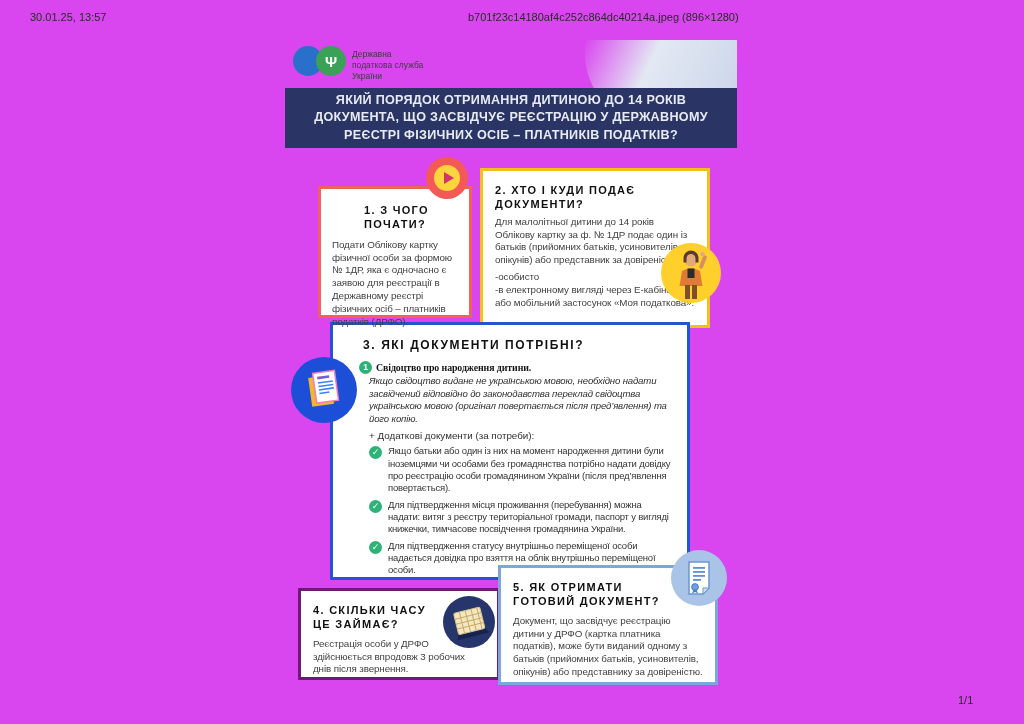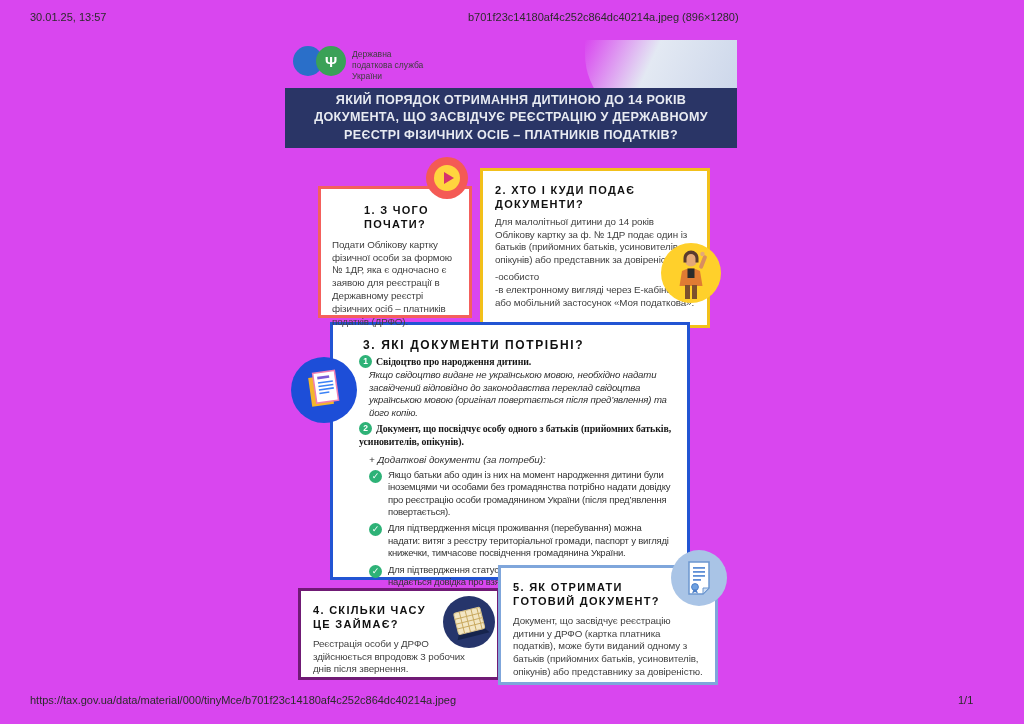--- a/index.html
+++ b/index.html
@@ -53,29 +53,29 @@
   #box2 { left:480px; top:168px; width:230px; height:160px; border:3px solid #f2c01a;
     padding:12px 12px 0; z-index:1; }
   #box2 .step-title { margin-bottom:4px; }
   #box2 .para1 { margin-bottom:4px; }
   #box2 .para2 { width:172px; }
   #woman-circle { position:absolute; left:178px; top:72px; width:60px; height:60px;
     border-radius:50%; background:#ffd02b; z-index:3; overflow:hidden; }
 
   #box3 { left:330px; top:322px; width:360px; height:258px; border:3px solid #2254d3;
     padding:13px 14px 0 26px; z-index:1; }
-  #box3 .step-title { font-size:12px; letter-spacing:1.6px; margin-bottom:1px; margin-left:4px; }
+  #box3 .step-title { font-size:12px; letter-spacing:1.6px; margin-bottom:7px; margin-left:4px; }
   .num-circle { display:inline-block; width:13px; height:13px; border-radius:50%;
     background:#2eb277; color:#fff; font-size:8.5px; font-weight:bold; text-align:center;
     line-height:13px; margin-right:4px; vertical-align:1px; }
   .num-item { font-size:9.9px; color:#161616; line-height:1.3; }
   .num-item b { letter-spacing:-0.1px;font-family:Liberation Serif, serif; }
   .note-italic { font-style:italic; font-size:9.6px; color:#2f2f2f; line-height:1.3;
     margin:1px 0 3px 10px; letter-spacing:-0.15px; }
-  #additional-label { font-style:italic; font-size:9.8px; color:#2f2f2f; margin:5px 0 4px 10px; }
+  #additional-label { font-size:9.8px; color:#2f2f2f; margin:5px 0 4px 10px; }
   .bullet-row { display:flex; gap:6px; margin:0 0 4px 10px; }
   .check-circle { flex:0 0 13px; width:13px; height:13px; border-radius:50%; background:#2eb277;
     color:#fff; font-size:9px; text-align:center; line-height:13px; margin-top:1px; }
   .bullet-text { font-size:9.5px; color:#333; line-height:1.3; letter-spacing:-0.2px; }
   #doc-circle { position:absolute; left:-42px; top:32px; width:66px; height:66px;
     border-radius:50%; background:#1d4ed8; z-index:4; }
 
   #box4 { left:298px; top:588px; width:202px; height:92px; border:3px solid #701a75;
     padding:12px 12px 0; z-index:2; }
   #box4 .step-title { margin-bottom:6px; padding-right:44px; }
@@ -88,21 +88,20 @@
   #cert-circle { position:absolute; left:170px; top:-18px; width:56px; height:56px;
     border-radius:50%; background:#a9c4e6; z-index:4; }
 </style>
 </head>
 <body>
 
 <div class="page">
 
   <span class="chrome" id="hdr-datetime">30.01.25, 13:57</span>
   <span class="chrome" id="hdr-filename">b701f23c14180af4c252c864dc40214a.jpeg (896×1280)</span>
-  <span class="chrome" id="ftr-url">https://tax.gov.ua/data/material/000/tinyMce/b701f23c14180af4c252c864dc40214a.jpeg</span>
   <span class="chrome" id="ftr-page">1/1</span>
 
   <div class="bg-swoosh"></div>
 
   <div class="logo-circle" id="logo-blue"></div>
   <div class="logo-circle" id="logo-green">Ψ</div>
   <div id="logo-text">Державна податкова служба України</div>
 
   <div id="title-box">ЯКИЙ ПОРЯДОК ОТРИМАННЯ ДИТИНОЮ ДО 14 РОКІВ ДОКУМЕНТА, ЩО ЗАСВІДЧУЄ РЕЄСТРАЦІЮ У ДЕРЖАВНОМУ РЕЄСТРІ ФІЗИЧНИХ ОСІБ – ПЛАТНИКІВ ПОДАТКІВ?</div>
 
@@ -136,23 +135,20 @@
       </svg>
     </div>
   </div>
 
   <div class="step" id="box3">
     <div class="step-title">3. ЯКІ ДОКУМЕНТИ ПОТРІБНІ?</div>
     <div class="num-item">
       <span class="num-circle">1</span><b>Свідоцтво про народження дитини.</b>
     </div>
     <div class="note-italic">Якщо свідоцтво видане не українською мовою, необхідно надати засвідчений відповідно до законодавства переклад свідоцтва українською мовою (оригінал повертається після пред’явлення) та його копію.</div>
-    <div class="num-item">
-      <span class="num-circle">2</span><b>Документ, що посвідчує особу одного з батьків (прийомних батьків, усиновителів, опікунів).</b>
-    </div>
     <div id="additional-label">+ Додаткові документи (за потреби):</div>
     <div class="bullet-row">
       <span class="check-circle">✓</span>
       <span class="bullet-text">Якщо батьки або один із них на момент народження дитини були іноземцями чи особами без громадянства потрібно надати довідку про реєстрацію особи громадянином України (після пред’явлення повертається).</span>
     </div>
     <div class="bullet-row">
       <span class="check-circle">✓</span>
       <span class="bullet-text">Для підтвердження місця проживання (перебування) можна надати: витяг з реєстру територіальної громади, паспорт у вигляді книжечки, тимчасове посвідчення громадянина України.</span>
     </div>
     <div class="bullet-row">

